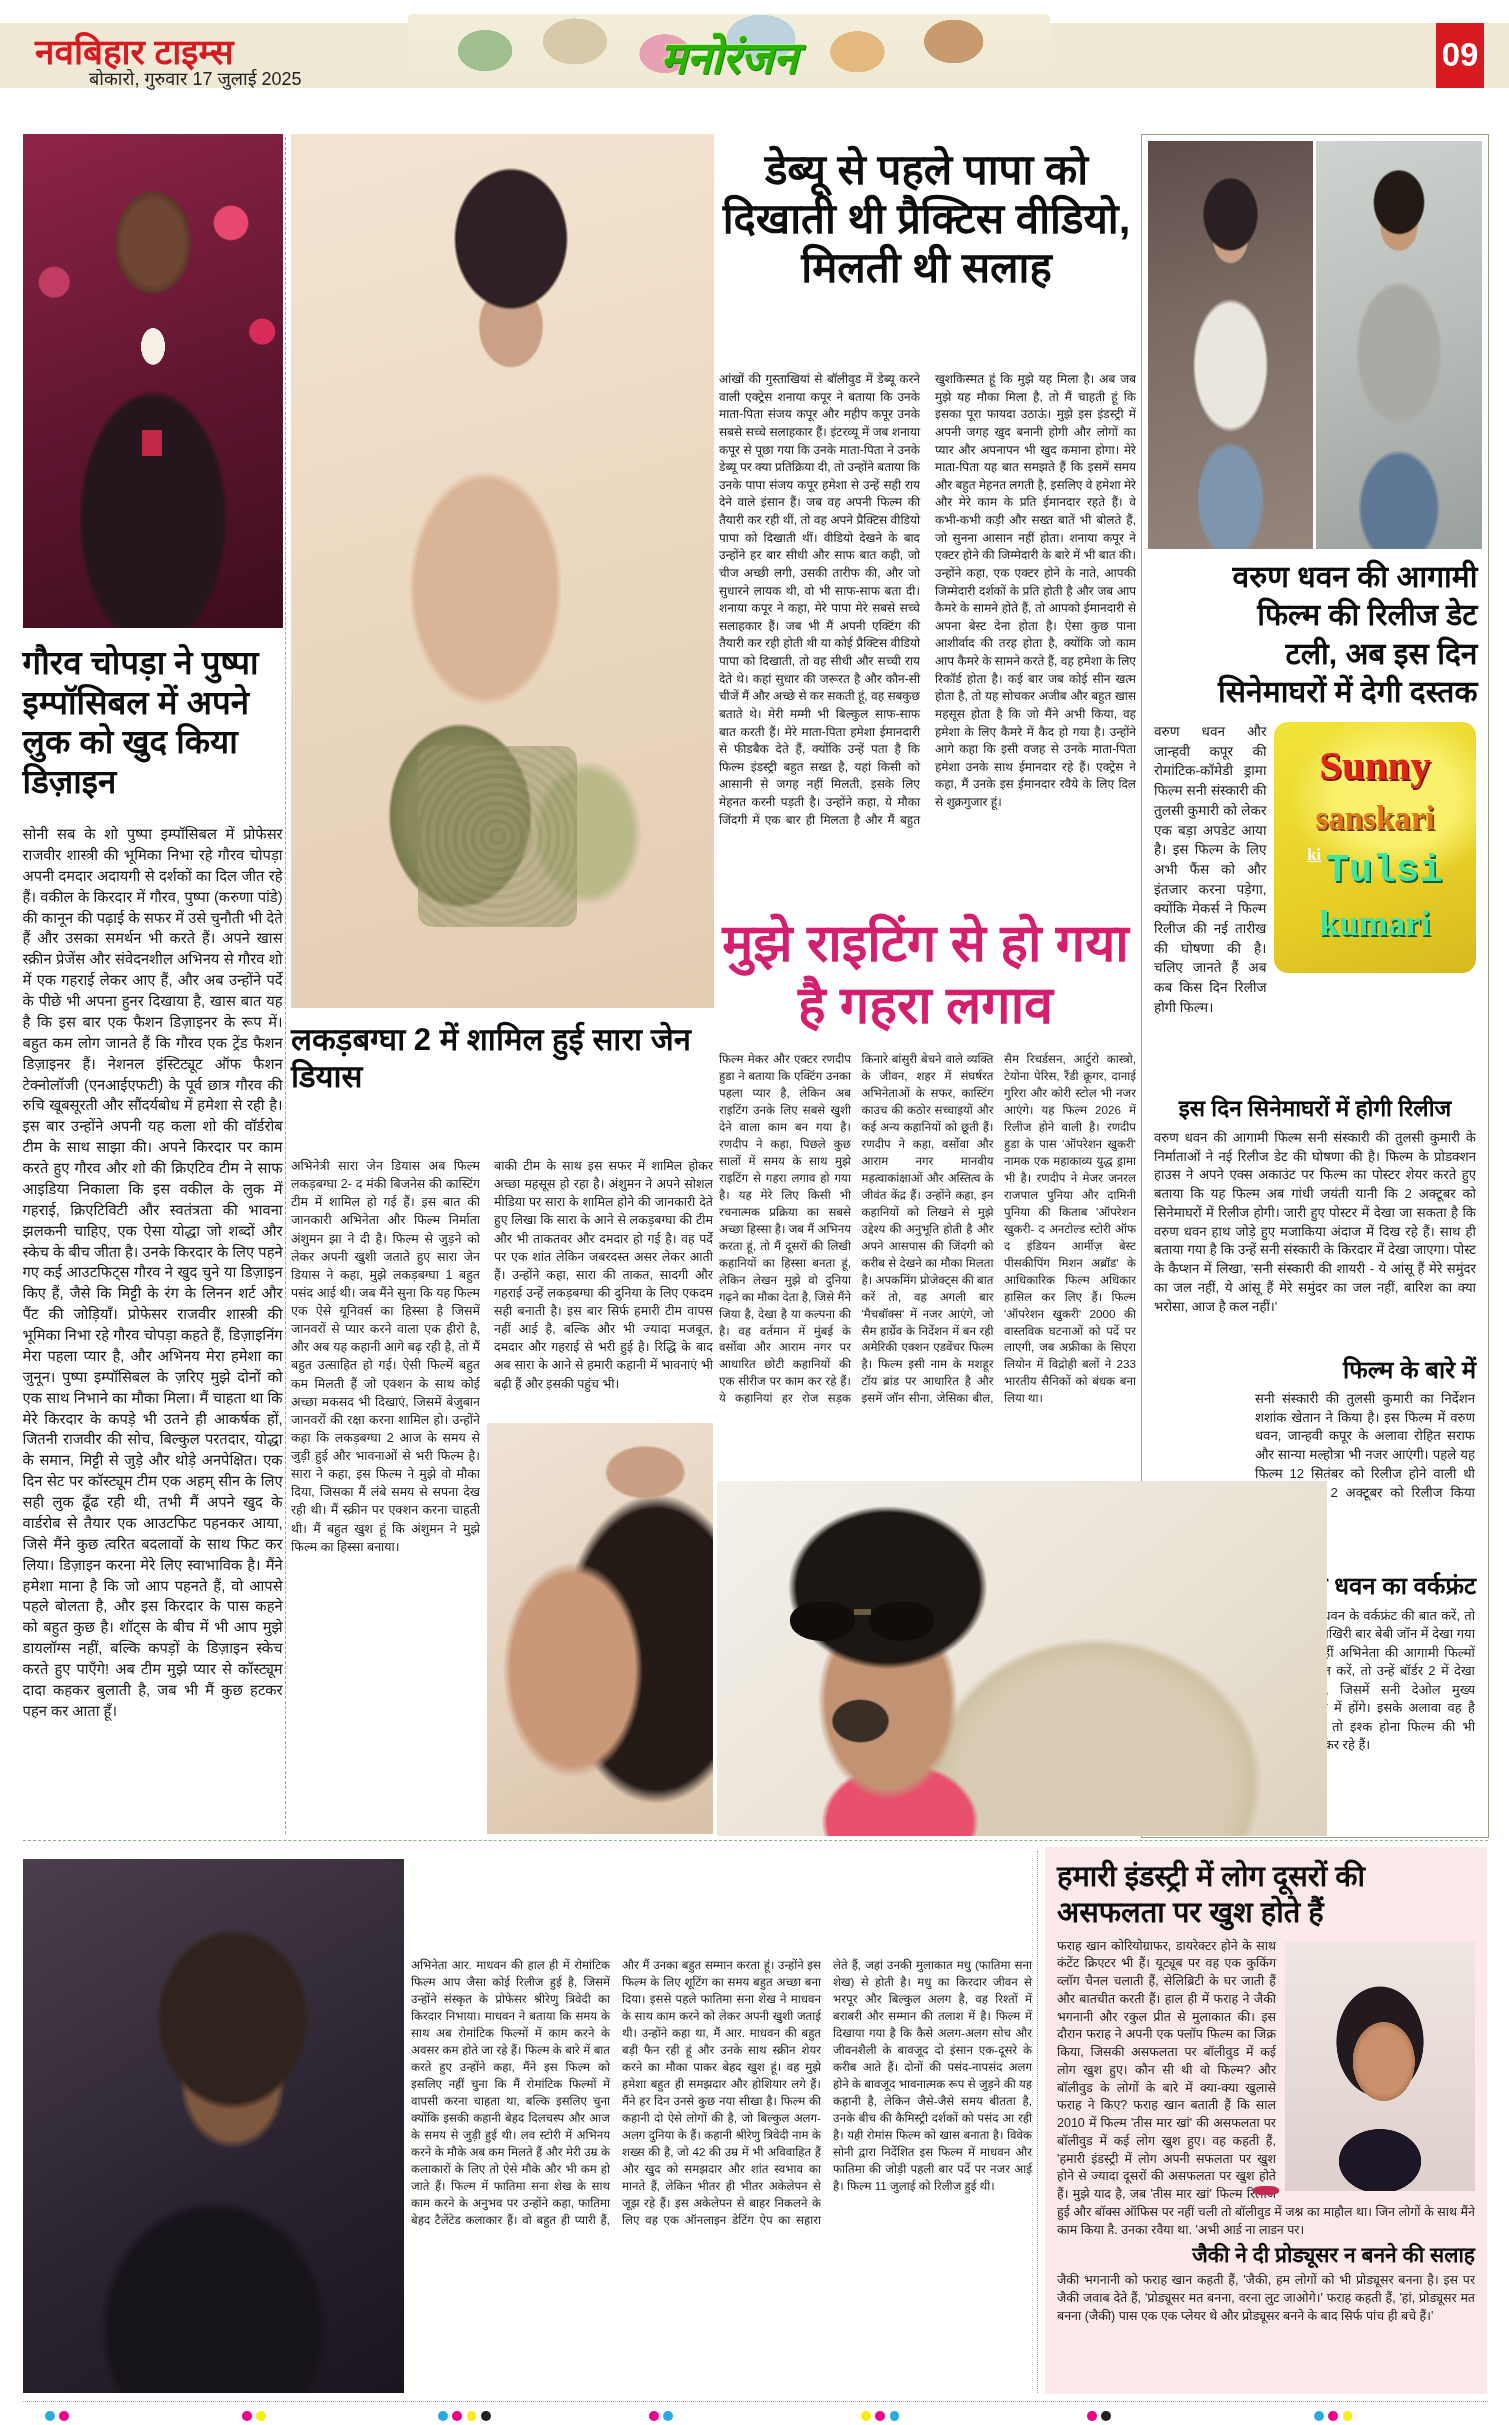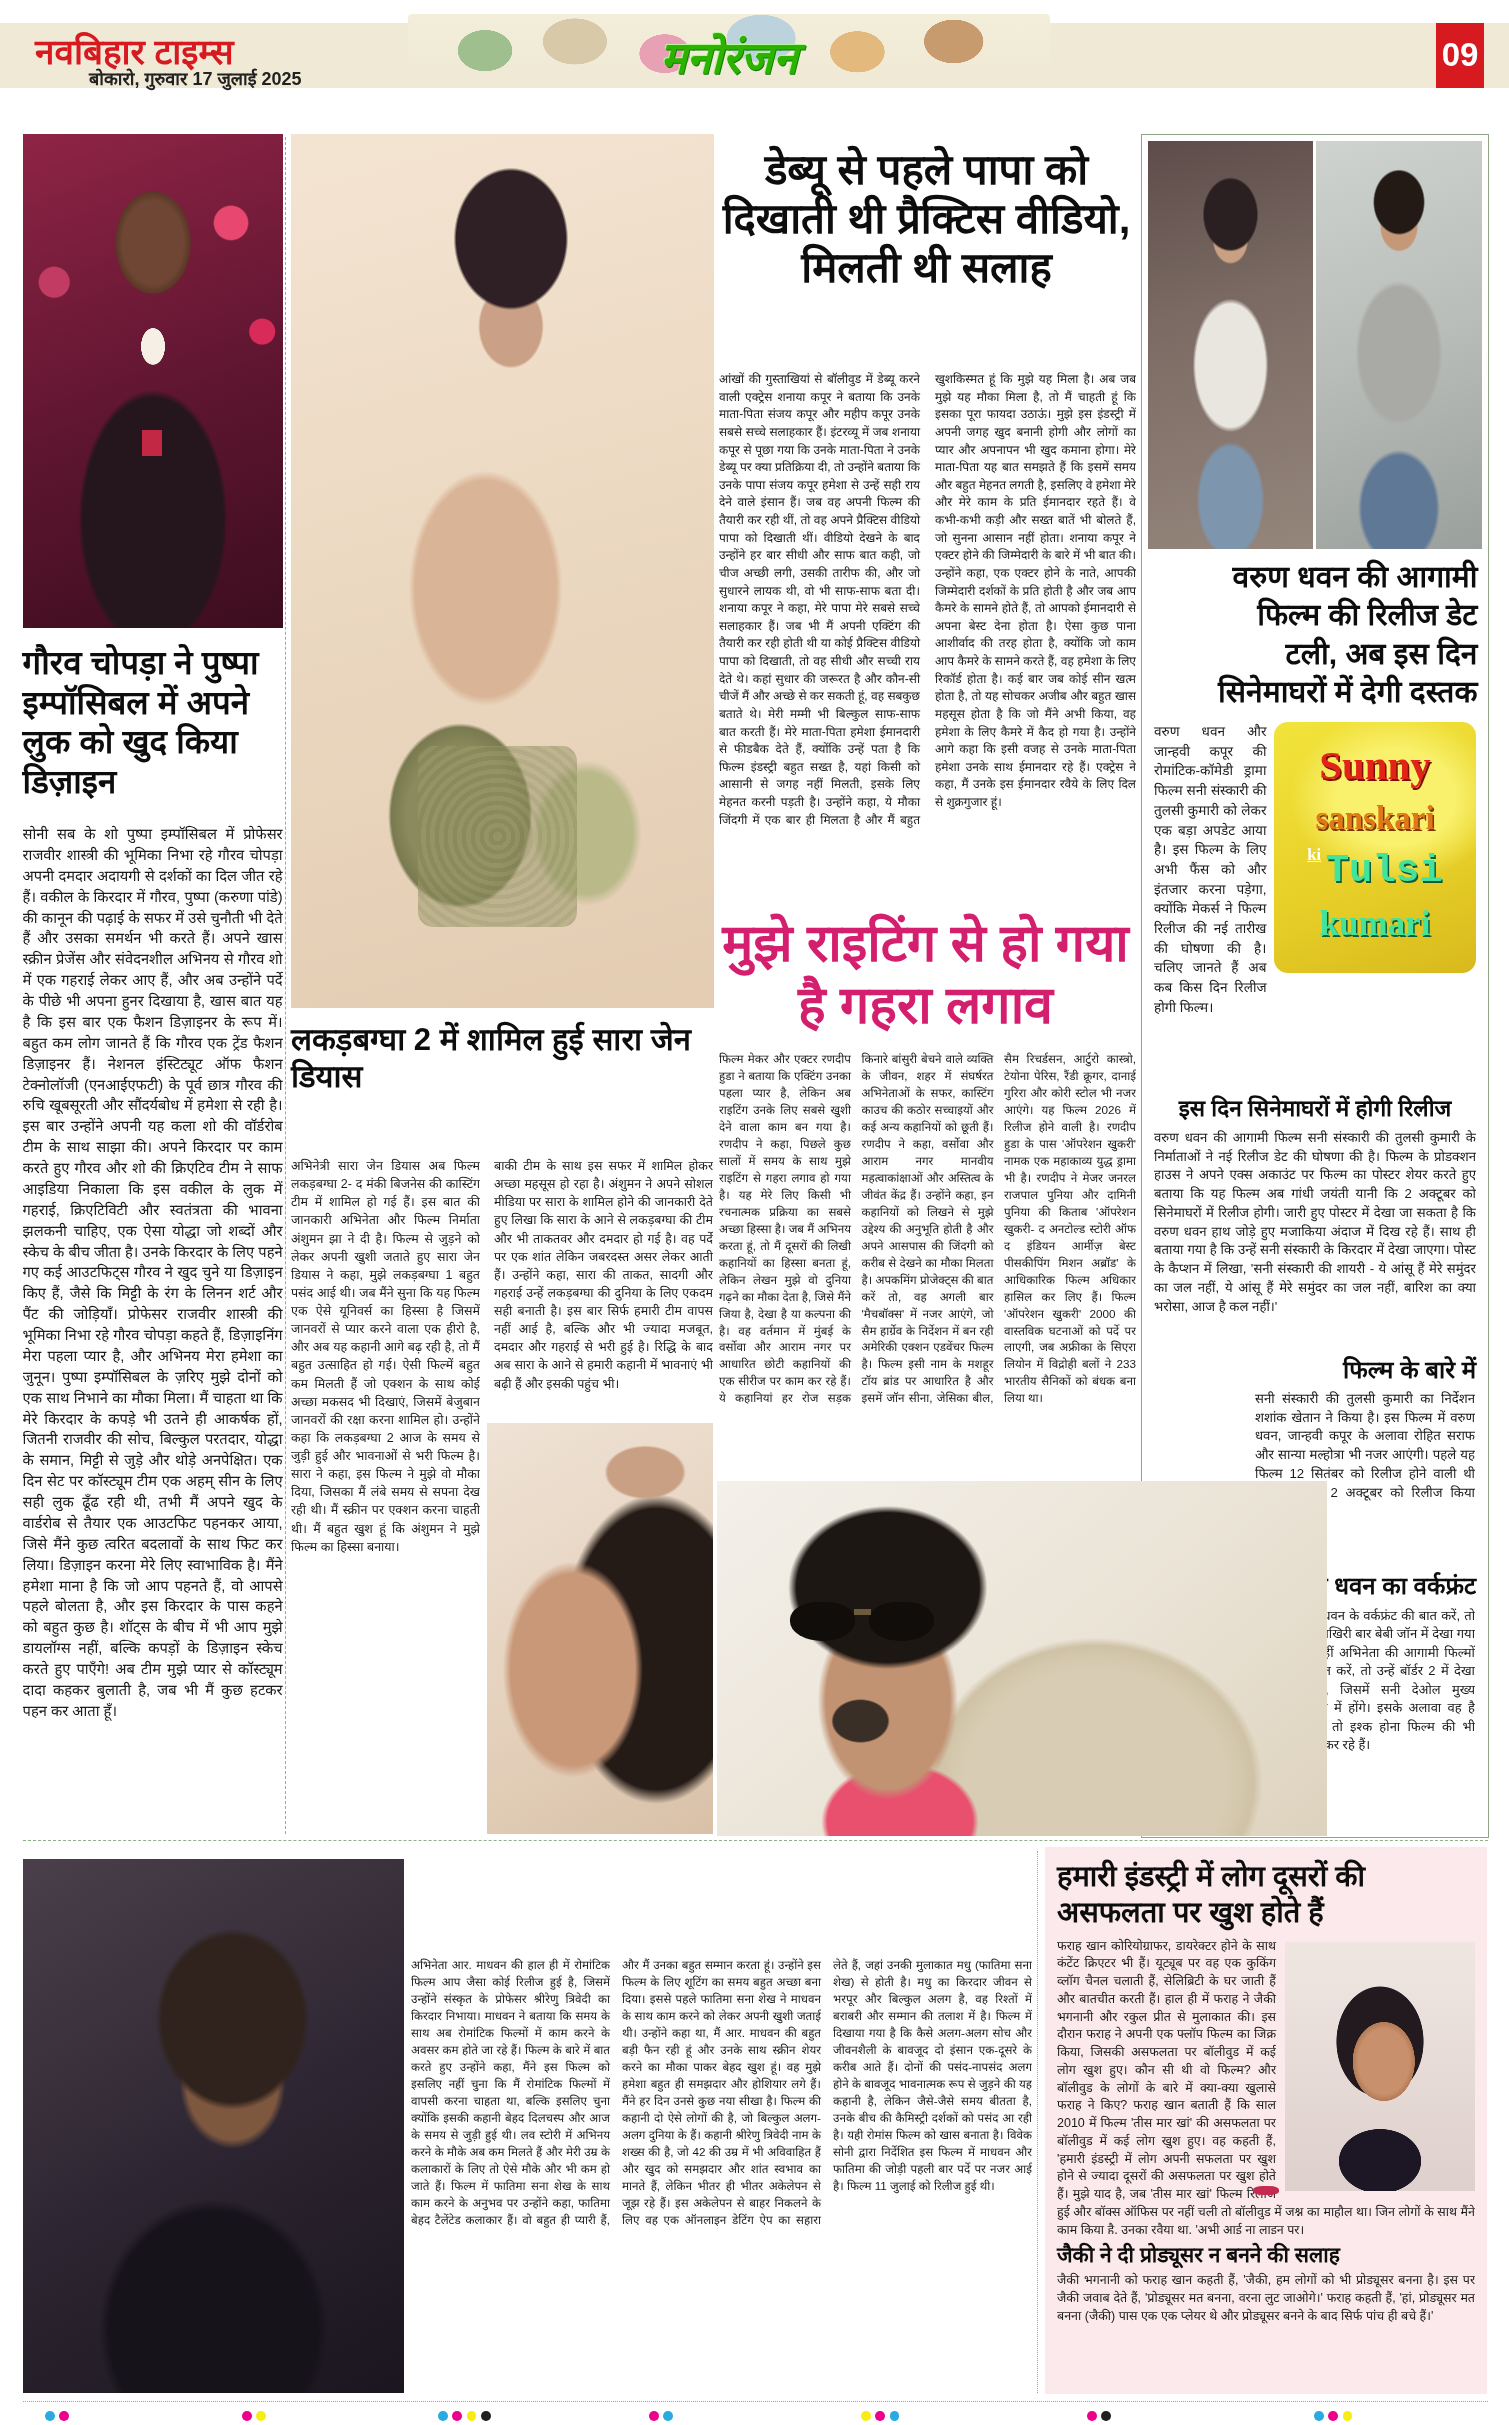--- a/index.html
+++ b/index.html
@@ -8,21 +8,21 @@
   .abs{position:absolute;}
   .photo{position:absolute;overflow:hidden;}
   .headline{font-weight:700;color:#0d0d0d;}
   .bodytxt{color:#1a1a1a;text-align:justify;overflow:hidden;}
   .dashv{position:absolute;border-left:1.5px dashed #8fb08b;}
   .dashh{position:absolute;border-top:1.5px dashed #8fb08b;}
   .dot{width:9.8px;height:9.8px;border-radius:50%;display:inline-block;margin-right:4.5px;}
   
   #band{position:absolute;left:0;top:22.6px;width:1510px;height:65px;background:#efe9d6;}
   #masthead{position:absolute;left:35px;top:27px;font-size:35px;font-weight:800;color:#d71920;}
-  #dateline{position:absolute;left:89px;top:66px;font-size:18px;font-weight:700;color:#222;}
+  #dateline{position:absolute;left:89px;top:66px;font-size:18px;font-weight:400;color:#222;}
   #collage{position:absolute;left:408px;top:13.6px;width:642px;height:61px;border-radius:4.5px;
     background:
       radial-gradient(45px 34px at 12% 60%, #9fbf8e 0 60%, transparent 61%),
       radial-gradient(53px 38px at 26% 45%, #d8c9a8 0 60%, transparent 61%),
       radial-gradient(42px 32px at 40% 65%, #e8a0b5 0 60%, transparent 61%),
       radial-gradient(57px 39px at 55% 40%, #bcd3de 0 60%, transparent 61%),
       radial-gradient(45px 34px at 70% 62%, #e3b97e 0 60%, transparent 61%),
       radial-gradient(49px 36px at 85% 45%, #c79b6d 0 60%, transparent 61%),
       linear-gradient(180deg,#f3eeda 0%,#efe9d6 100%); font-style: italic;}
   #section-title{position:absolute;left:0;top:12px;width:100%;text-align:center;
@@ -181,21 +181,21 @@
   <div class="dashv" style="left:1037px;top:1851px;height:542px;border-left-style:dotted;"></div>
 
   <div id="farah-box">
     <div class="headline" style="font-size:29px;line-height:1.25;">हमारी इंडस्ट्री में लोग दूसरों की असफलता पर खुश होते हैं</div>
     <div class="bodytxt" style="margin-top:7.5px;height:296px;font-size:12.5px;line-height:1.42;">
       <div id="farah-photo">
         <div style="position:absolute;left:47%;top:62%;width:26px;height:9px;border-radius:40%;background:#c42a52;"></div>
       </div>
       <span>फराह खान कोरियोग्राफर, डायरेक्टर होने के साथ कंटेंट क्रिएटर भी हैं। यूट्यूब पर वह एक कुकिंग व्लॉग चैनल चलाती हैं, सेलिब्रिटी के घर जाती हैं और बातचीत करती हैं। हाल ही में फराह ने जैकी भगनानी और रकुल प्रीत से मुलाकात की। इस दौरान फराह ने अपनी एक फ्लॉप फिल्म का जिक्र किया, जिसकी असफलता पर बॉलीवुड में कई लोग खुश हुए। कौन सी थी वो फिल्म? और बॉलीवुड के लोगों के बारे में क्या-क्या खुलासे फराह ने किए? फराह खान बताती हैं कि साल 2010 में फिल्म 'तीस मार खां' की असफलता पर बॉलीवुड में कई लोग खुश हुए। वह कहती हैं, 'हमारी इंडस्ट्री में लोग अपनी सफलता पर खुश होने से ज्यादा दूसरों की असफलता पर खुश होते हैं। मुझे याद है, जब 'तीस मार खां' फिल्म रिलीज हुई और बॉक्स ऑफिस पर नहीं चली तो बॉलीवुड में जश्न का माहौल था। जिन लोगों के साथ मैंने काम किया है, उनका रवैया था, 'अभी आई ना लाइन पर।</span>
     </div>
-    <div class="subhead" style="margin-top:6px;font-size:21px;">जैकी ने दी प्रोड्यूसर न बनने की सलाह</div>
+    <div class="subhead" style="margin-top:6px;font-size:21px;text-align:right;">जैकी ने दी प्रोड्यूसर न बनने की सलाह</div>
     <div class="bodytxt" style="margin-top:4.5px;height:113px;font-size:12.5px;line-height:1.42;">जैकी भगनानी को फराह खान कहती हैं, 'जैकी, हम लोगों को भी प्रोड्यूसर बनना है। इस पर जैकी जवाब देते हैं, 'प्रोड्यूसर मत बनना, वरना लुट जाओगे।' फराह कहती हैं, 'हां, प्रोड्यूसर मत बनना (जैकी) पास एक एक प्लेयर थे और प्रोड्यूसर बनने के बाद सिर्फ पांच ही बचे हैं।'</div>
   </div>
 
   <div class="dashh" style="left:22.6px;top:2401px;width:1465px;border-top-style:dotted;"></div>
   <div class="abs" style="left:0;top:2410px;width:1510px;">
     <span style="position:absolute;left:45px;"><span class="dot" style="background:#29abe2"></span><span class="dot" style="background:#ec008c"></span></span>
     <span style="position:absolute;left:242px;"><span class="dot" style="background:#ec008c"></span><span class="dot" style="background:#f7ec13"></span></span>
     <span style="position:absolute;left:438px;"><span class="dot" style="background:#29abe2"></span><span class="dot" style="background:#ec008c"></span><span class="dot" style="background:#f7ec13"></span><span class="dot" style="background:#231f20"></span></span>
     <span style="position:absolute;left:649px;"><span class="dot" style="background:#ec008c"></span><span class="dot" style="background:#29abe2"></span></span>
     <span style="position:absolute;left:861px;"><span class="dot" style="background:#f7ec13"></span><span class="dot" style="background:#ec008c"></span><span class="dot" style="background:#29abe2"></span></span>

